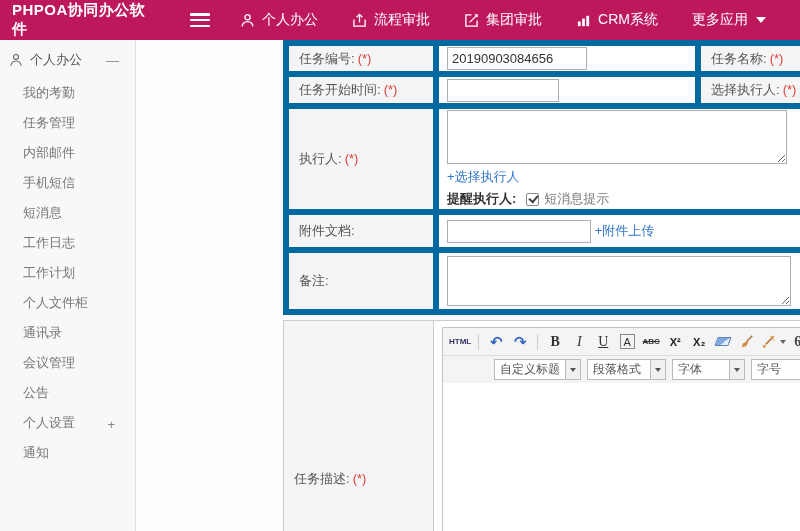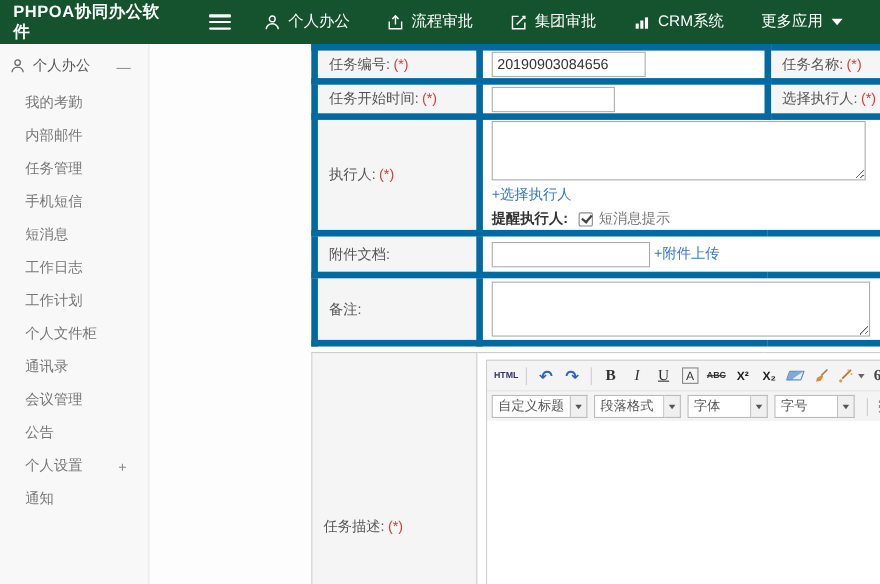--- a/index.html
+++ b/index.html
@@ -1,20 +1,20 @@
 <!DOCTYPE html>
 <html><head>
 <meta charset="utf-8">
 <style>
   * { box-sizing: border-box; margin: 0; padding: 0; }
   html,body { width: 800px; height: 531px; overflow: hidden; }
   body { font-family: "Liberation Sans", "DejaVu Sans", sans-serif; background: #fff; font-size: 13px; color: #444; }
 
   
-  .topbar { height: 40px; background: #14532d; display: flex; align-items: center; color: #fff; }
+  .topbar { height: 40px; background: #be185d; display: flex; align-items: center; color: #fff; }
   .logo { width: 160px; padding-left: 12px; font-size: 15px; font-weight: bold; letter-spacing: .5px; }
   .hamburger { width: 20px; height: 14px; margin-left: 32px; display: flex; flex-direction: column; justify-content: space-between; cursor: pointer; }
   .hamburger span { display:block; height: 2.5px; background: #fff; border-radius: 1px; }
   .nav { display: flex; align-items: center; margin-left: 30px; }
   .nav-item { display: flex; align-items: center; margin-right: 34px; font-size: 14px; cursor: pointer; white-space: nowrap; }
   .nav-item svg { margin-right: 7px; }
   .caret-down { width: 0; height: 0; border-left: 5px solid transparent; border-right: 5px solid transparent; border-top: 6px solid #fff; margin-left: 8px; display: inline-block; }
 
   
   .container { display: flex; height: 491px; }
@@ -77,21 +77,21 @@
   .t-boxa { border: 1px solid #888; font-size: 11px; width: 15px; height: 15px; line-height: 14px; text-align: center; }
   .t-abc { font-size: 8px; text-decoration: line-through; font-weight: bold; color: #333; }
   .t-sup, .t-sub { font-size: 11px; font-weight: bold; color: #222; }
   .eraser { width: 14px; height: 9px; background: linear-gradient(135deg, #7fa9dc 60%, #e8eef6 60%); transform: skewX(-20deg); border: 1px solid #5d86b8; border-radius: 1px; }
   .t-quote { font-family: "Liberation Serif", serif; font-weight: bold; font-size: 14px; color: #444; letter-spacing: -1px; }
   .mini-caret { width:0;height:0;border-left:3.5px solid transparent;border-right:3.5px solid transparent;border-top:4px solid #666; margin-left:4px; display:inline-block; }
   .ed-select { display: flex; align-items: center; margin-right: 6px; cursor: pointer; }
   .ed-select .box { border: 1px solid #bbb; background: #fff; height: 21px; line-height: 19px; padding: 0 5px; font-size: 12px; color: #555; overflow: hidden; white-space: nowrap; }
   .ed-select .arrow { border: 1px solid #bbb; border-left: none; background: #f0f0f0; width: 15px; height: 21px; display: flex; align-items: center; justify-content: center; }
   .ed-select .arrow i { width:0;height:0;border-left:3.5px solid transparent;border-right:3.5px solid transparent;border-top:4px solid #555; }
-  .w1 .box { width: 72px; } .w2 .box { width: 64px; } .w3 .box { width: 58px; } .w4 .box { width: 58px; }
+  .w1 .box { width: 72px; margin-left: 47px; } .w2 .box { width: 64px; } .w3 .box { width: 58px; } .w4 .box { width: 58px; }
   .align-icon { width: 15px; height: 11px; background: repeating-linear-gradient(180deg, #8a8a8a 0 2px, transparent 2px 4.6px); }
   .ed-content { height: 252px; background: #fff; }
 </style>
 </head>
 <body>
 
 <div class="topbar">
   <div class="logo">PHPOA协同办公软件</div>
   <div class="hamburger">
       <span></span>
@@ -145,24 +145,24 @@
         <circle cx="8" cy="4.5" r="2.8"></circle>
           <path d="M2.2 14.5 a5.8,5.3 0 0 1 11.6,0"></path>
       </svg>
       <span>个人办公</span>
       <span class="toggle">—</span>
     </div>
     <div class="side-sub">
         <span>我的考勤</span>
       </div>
     <div class="side-sub">
+        <span>任务管理</span>
+      </div>
+    <div class="side-sub">
         <span>内部邮件</span>
-      </div>
-    <div class="side-sub">
-        <span>任务管理</span>
       </div>
     <div class="side-sub">
         <span>手机短信</span>
       </div>
     <div class="side-sub">
         <span>短消息</span>
       </div>
     <div class="side-sub">
         <span>工作日志</span>
       </div>

